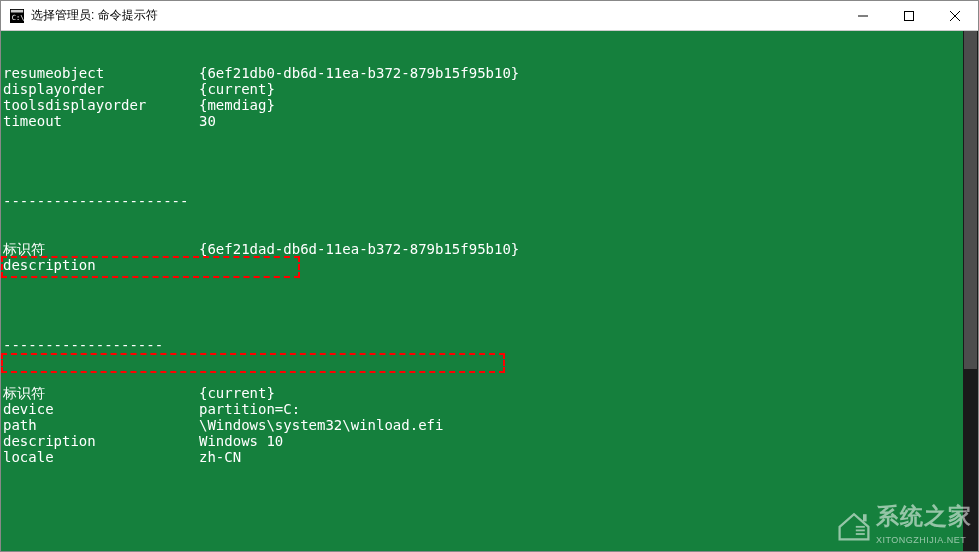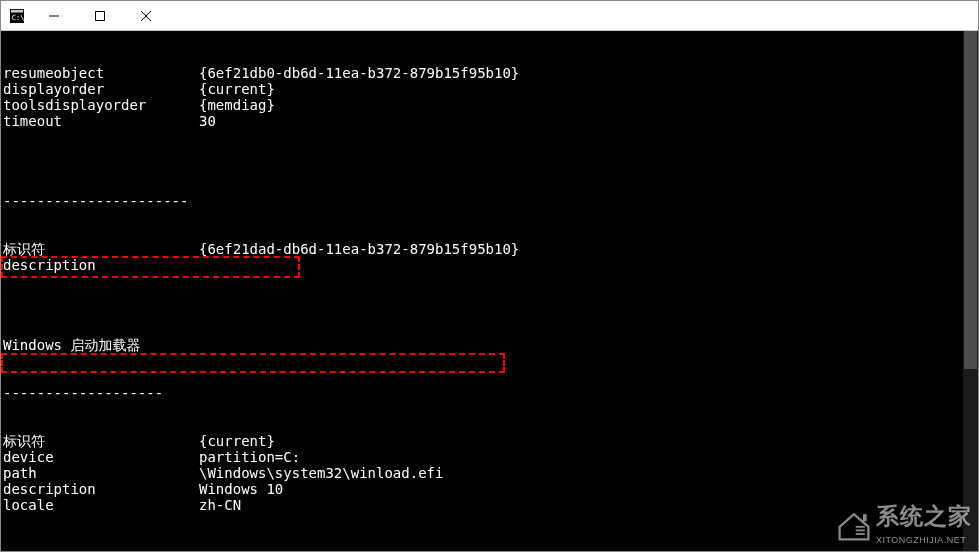--- a/index.html
+++ b/index.html
@@ -5,21 +5,21 @@
 * { margin: 0; padding: 0; box-sizing: border-box; }
 body { font-family: "Segoe UI", Tahoma, sans-serif; background: #fff; width: 979px; height: 552px; overflow: hidden; position: relative; }
 .window { width: 979px; height: 552px; border: 1px solid #888; display: flex; flex-direction: column; background: #fff; }
 .titlebar { height: 30px; background: #fff; display: flex; align-items: center; border-bottom: 1px solid #ccc; }
 .titlebar-icon { width: 16px; height: 16px; margin: 0 6px 0 8px; display: flex; align-items: center; justify-content: center; }
 .titlebar-icon svg { width: 14px; height: 14px; }
 .titlebar-title { font-size: 12px; flex: 1; color: #000; }
 .titlebar-btns { display: flex; height: 100%; }
 .titlebar-btn { width: 46px; height: 100%; display: flex; align-items: center; justify-content: center; font-size: 12px; font-family: sans-serif; cursor: default; }
 .titlebar-btn svg { width: 10px; height: 10px; }
-.terminal { flex: 1; background: #000000; color: #fff; font-family: "NSimSun", "SimSun", "Consolas", monospace; font-size: 14px; line-height: 16px; padding: 2px 2px; white-space: pre; overflow: hidden; position: relative; }
+.terminal { flex: 1; background: #15803d; color: #fff; font-family: "NSimSun", "SimSun", "Consolas", monospace; font-size: 14px; line-height: 16px; padding: 2px 2px; white-space: pre; overflow: hidden; position: relative; }
 .terminal .line { display: flex; }
 .terminal .col1 { display: inline-block; width: 196px; flex-shrink: 0; }
 .terminal .col2 { display: inline-block; }
 .highlight-box { position: absolute; border: 2px dashed #ff0000; pointer-events: none; }
 .scrollbar { position: absolute; right: 0; top: 0; bottom: 0; width: 15px; background: #1a1a1a; }
 .scrollbar-thumb { position: absolute; left: 1px; right: 1px; top: 0; height: 65%; background: #4d4d4d; }
 .watermark { position: absolute; right: 6px; bottom: 6px; display: flex; align-items: center; color: #fff; opacity: 0.55; font-family: "Microsoft YaHei", sans-serif; pointer-events: none; }
 .watermark .wm-icon { width: 36px; height: 36px; margin-right: 4px; }
 .watermark .wm-text { display: flex; flex-direction: column; line-height: 1; }
 .watermark .wm-main { font-size: 23px; font-weight: bold; letter-spacing: 1px; }
@@ -30,20 +30,21 @@
 
 <div class="window">
   <div class="titlebar">
     <span class="titlebar-icon">
       <svg viewBox="0 0 16 16">
           <rect x="0" y="0" width="16" height="16" fill="#000"></rect>
           <rect x="1" y="1" width="14" height="3" fill="#ccc"></rect>
           <text x="2" y="12" font-size="8" fill="#fff" font-family="monospace">C:\</text>
         </svg>
     </span>
+    <span class="titlebar-title">选择管理员: 命令提示符</span>
     <div class="titlebar-btns">
       <div class="titlebar-btn">
         <svg viewBox="0 0 10 10">
             <line x1="0" y1="5" x2="10" y2="5" stroke="#000" stroke-width="1"></line>
           </svg>
       </div>
       <div class="titlebar-btn">
         <svg viewBox="0 0 10 10">
             <rect x="0.5" y="0.5" width="9" height="9" fill="none" stroke="#000" stroke-width="1"></rect>
           </svg>
@@ -56,21 +57,20 @@
       </div>
     </div>
   </div>
 
   <div class="terminal">
     <div id="s1"><div class="line"><span class="col1">resumeobject</span><span class="col2">{6ef21db0-db6d-11ea-b372-879b15f95b10}</span></div><div class="line"><span class="col1">displayorder</span><span class="col2">{current}</span></div><div class="line"><span class="col1">toolsdisplayorder</span><span class="col2">{memdiag}</span></div><div class="line"><span class="col1">timeout</span><span class="col2">30</span></div></div>
     <br>
     <div class="line" style="overflow:hidden;">----------------------</div>
     <div id="s2"><div class="line"><span class="col1">标识符</span><span class="col2">{6ef21dad-db6d-11ea-b372-879b15f95b10}</span></div><div class="line"><span class="col1">description</span></div></div>
     <br>
-    <div class="line"><span>Windows 启动加载器</span></div>
     <div class="line" style="overflow:hidden;">-------------------</div>
     <div id="s3"><div class="line"><span class="col1">标识符</span><span class="col2">{current}</span></div><div class="line"><span class="col1">device</span><span class="col2">partition=C:</span></div><div class="line"><span class="col1">path</span><span class="col2">\Windows\system32\winload.efi</span></div><div class="line"><span class="col1">description</span><span class="col2">Windows 10</span></div><div class="line"><span class="col1">locale</span><span class="col2">zh-CN</span></div></div>
     <br>
     
     
     
 
     <div class="highlight-box" style="left:0px; top:225px; width:299px; height:22px;"></div>
     <div class="highlight-box" style="left:0px; top:322px; width:504px; height:20px;"></div>
 

